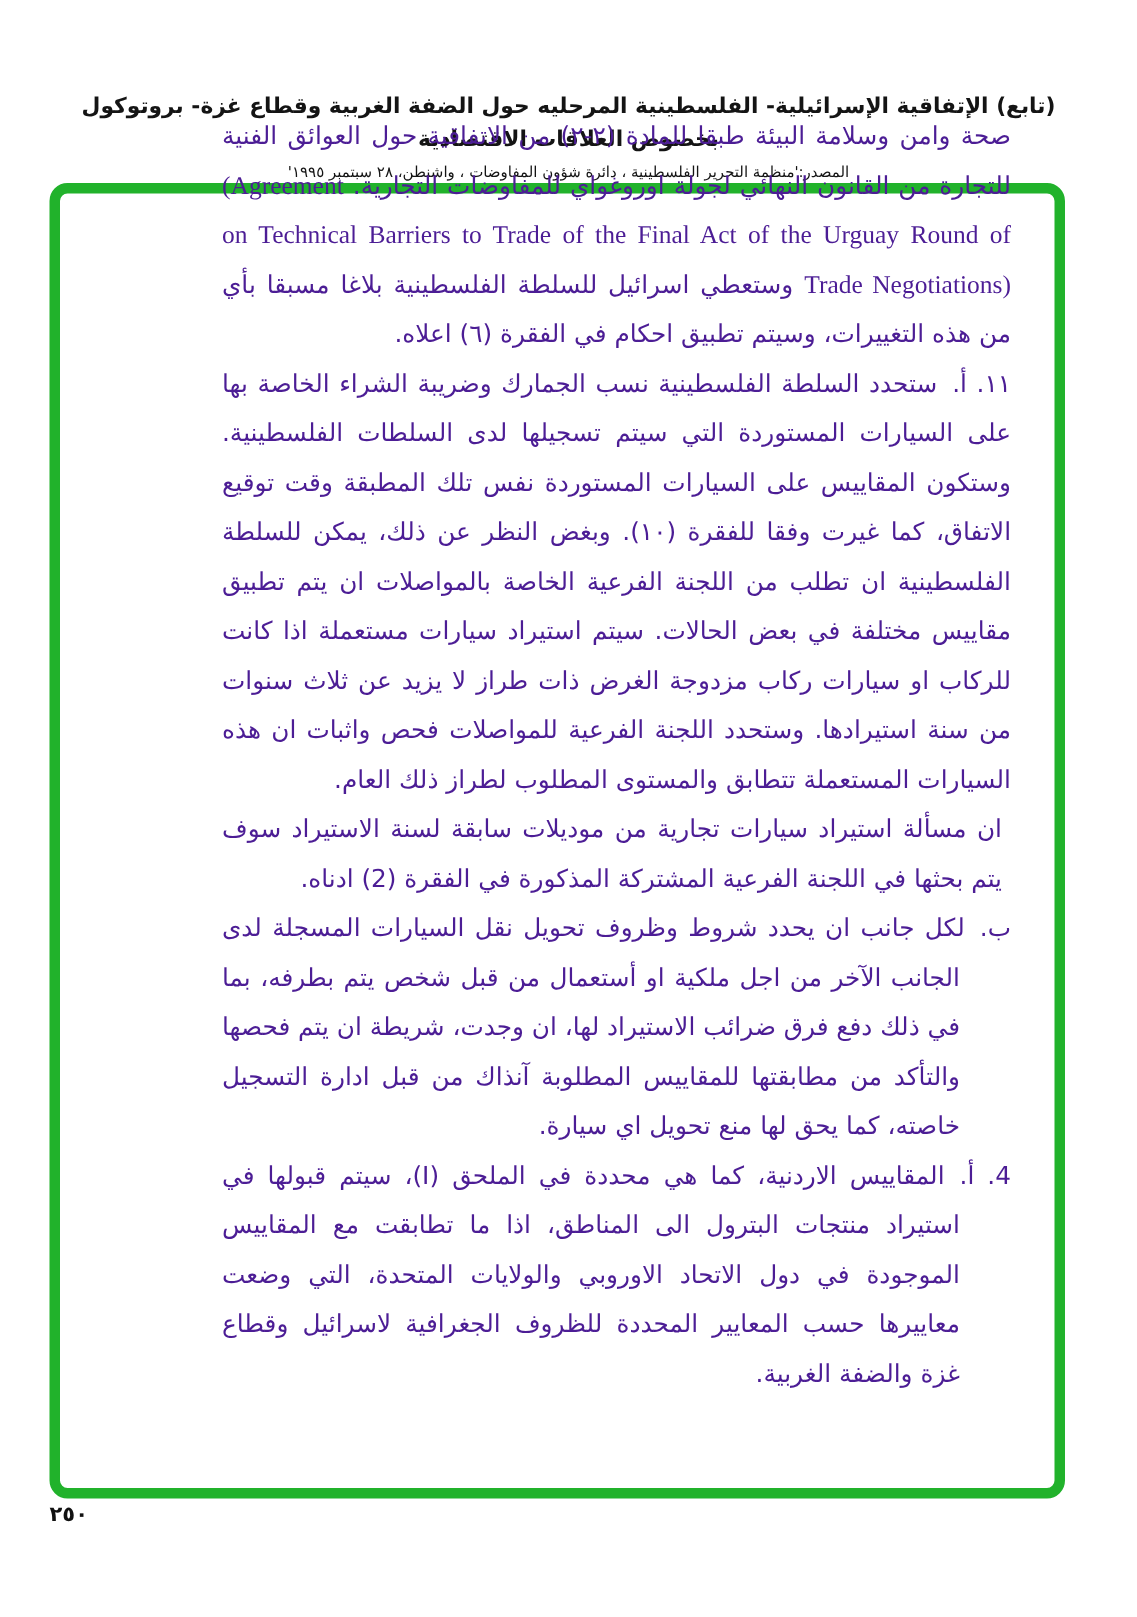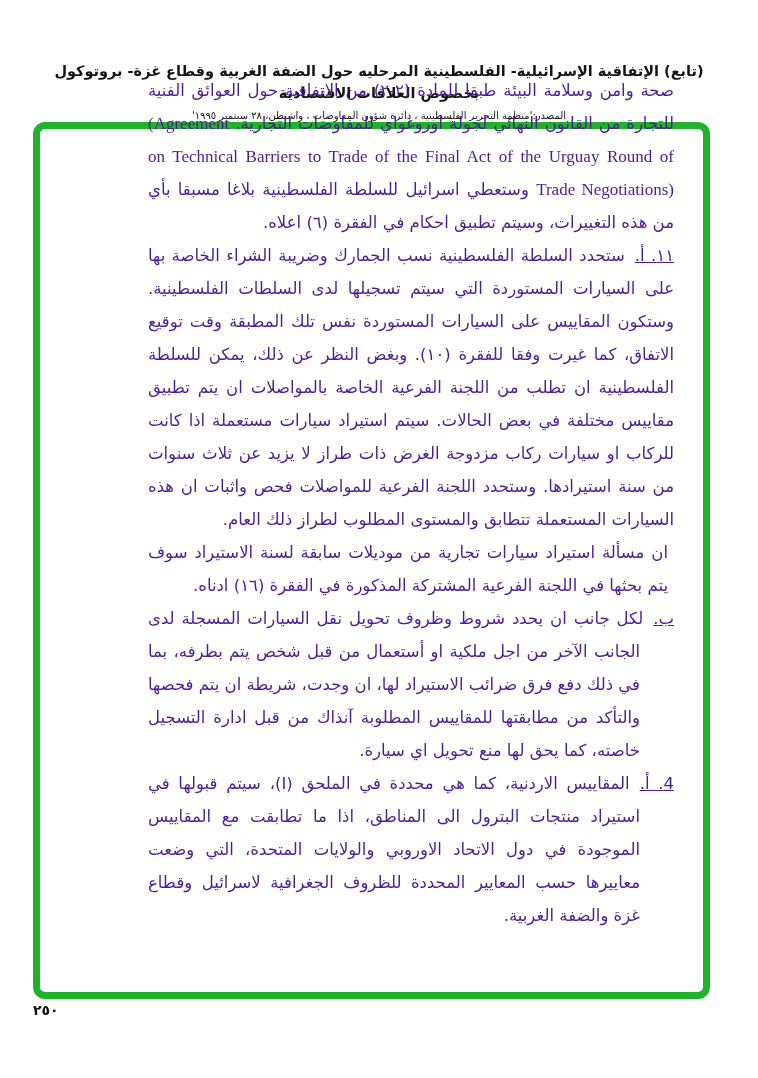--- a/index.html
+++ b/index.html
@@ -21,21 +21,21 @@
     border:7px solid #21b22b;border-radius:12px;background:#ffffff;
   }
   .content{
     position:absolute;top:74px;right:84px;width:526px;
     direction:rtl;text-align:justify;
     font-size:16.5px;line-height:33px;color:#4c1d95;
   }
   .content p{margin:0;}
   p.p-sub{padding-right:6px;}
   p.p-hang{padding-right:34px;text-indent:-34px;}
-  .marker{margin-left:10px;white-space:nowrap;text-decoration:underline;}
+  .marker{margin-left:10px;white-space:nowrap;}
   .en{
     direction:ltr;unicode-bidi:embed;
     font-family:"Liberation Serif",serif;font-size:17px;
   }
   .page-num{
     position:absolute;top:1002px;left:33px;width:677px;
     font-weight:bold;font-size:14px;letter-spacing:3px;color:#111;
   }
 </style>
 </head>
@@ -49,21 +49,21 @@
 <div class="frame" style="border-color: rgb(33, 178, 43);"></div>
 
 <div class="content">
 
   <p class="p-cont"><span>صحة وامن وسلامة البيئة طبقا للمادة (٢-٢) من الاتفاقية حول العوائق الفنية للتجارة من القانون النهائي لجولة اوروغواي للمفاوضات التجارية.</span>
     <span class="en">(Agreement on Technical Barriers to Trade of the Final Act of the Urguay Round of Trade Negotiations)</span>
     <span>وستعطي اسرائيل للسلطة الفلسطينية بلاغا مسبقا بأي من هذه التغييرات، وسيتم تطبيق احكام في الفقرة (٦) اعلاه.</span></p>
 
   <p class="p-item"><span class="marker">١١. أ.</span><span>ستحدد السلطة الفلسطينية نسب الجمارك وضريبة الشراء الخاصة بها على السيارات المستوردة التي سيتم تسجيلها لدى السلطات الفلسطينية. وستكون المقاييس على السيارات المستوردة نفس تلك المطبقة وقت توقيع الاتفاق، كما غيرت وفقا للفقرة (١٠). وبغض النظر عن ذلك، يمكن للسلطة الفلسطينية ان تطلب من اللجنة الفرعية الخاصة بالمواصلات ان يتم تطبيق مقاييس مختلفة في بعض الحالات. سيتم استيراد سيارات مستعملة اذا كانت للركاب او سيارات ركاب مزدوجة الغرض ذات طراز لا يزيد عن ثلاث سنوات من سنة استيرادها. وستحدد اللجنة الفرعية للمواصلات فحص واثبات ان هذه السيارات المستعملة تتطابق والمستوى المطلوب لطراز ذلك العام.</span></p>
 
-  <p class="p-sub">ان مسألة استيراد سيارات تجارية من موديلات سابقة لسنة الاستيراد سوف يتم بحثها في اللجنة الفرعية المشتركة المذكورة في الفقرة (١٦) ادناه.</p>
+  <p class="p-sub">ان مسألة استيراد سيارات تجارية من موديلات سابقة لسنة الاستيراد سوف يتم بحثها في اللجنة الفرعية المشتركة المذكورة في الفقرة (2) ادناه.</p>
 
   <p class="p-hang"><span class="marker">ب.</span><span>لكل جانب ان يحدد شروط وظروف تحويل نقل السيارات المسجلة لدى الجانب الآخر من اجل ملكية او أستعمال من قبل شخص يتم بطرفه، بما في ذلك دفع فرق ضرائب الاستيراد لها، ان وجدت، شريطة ان يتم فحصها والتأكد من مطابقتها للمقاييس المطلوبة آنذاك من قبل ادارة التسجيل خاصته، كما يحق لها منع تحويل اي سيارة.</span></p>
 
   <p class="p-hang"><span class="marker">4. أ.</span><span>المقاييس الاردنية، كما هي محددة في الملحق (I)، سيتم قبولها في استيراد منتجات البترول الى المناطق، اذا ما تطابقت مع المقاييس الموجودة في دول الاتحاد الاوروبي والولايات المتحدة، التي وضعت معاييرها حسب المعايير المحددة للظروف الجغرافية لاسرائيل وقطاع غزة والضفة الغربية.</span></p>
 
 </div>
 
 <div class="page-num">٢٥٠</div>
 
 </body></html>

